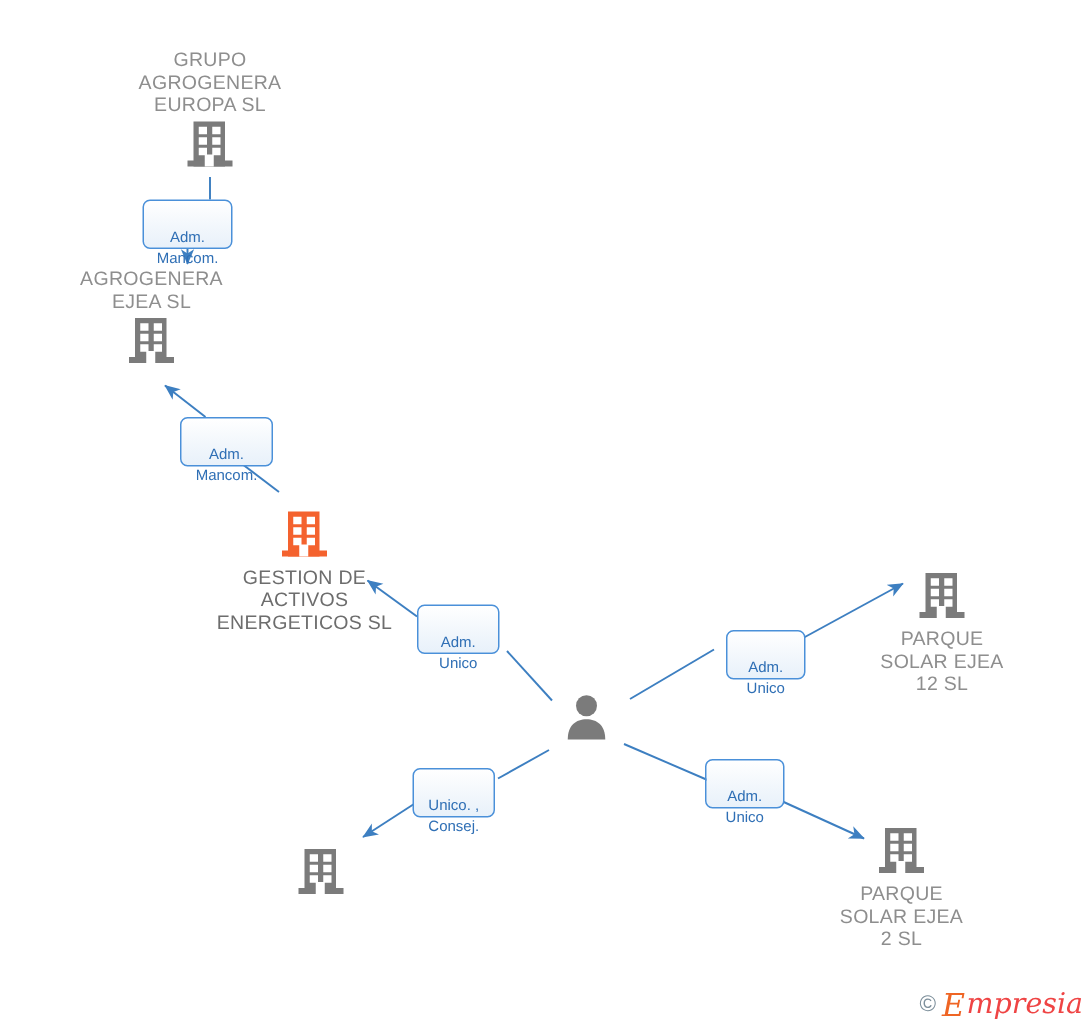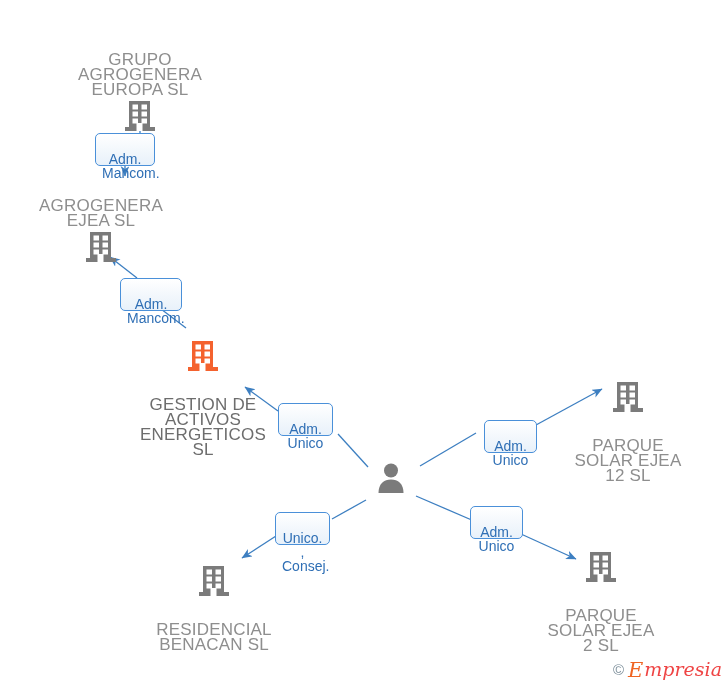--- a/index.html
+++ b/index.html
@@ -25,43 +25,42 @@
     height: 685px;
     pointer-events: none;
   }
   
   .node {
     position: absolute;
     width: 140px;
     text-align: center;
   }
   .node-label {
-    font-size: 17px;
+    font-size: 13px;
     line-height: 15px;
     color: #8e8e8e;
     letter-spacing: 0.2px;
     white-space: pre-line;
-    margin-top: 20px;
   }
   .node-label.bold {
     font-weight: normal;
     color: #6d6d6d;
   }
   .icon-wrap {
     display: block;
     line-height: 0;
   }
   
   .relbox {
     position: absolute;
     border: 1px solid #4a90d9;
     border-radius: 5px;
     background: linear-gradient(to bottom, #ffffff 0%, #f2f7fc 55%, #e8f1fa 100%);
     color: #2f6fb5;
-    font-size: 14px;
+    font-size: 10px;
     line-height: 14px;
     text-align: center;
     padding: 4px 6px 4px 6px;
     box-sizing: border-box;
     white-space: pre-line;
     box-shadow: 0 0 0 0 rgba(0,0,0,0);
   }
   
   #watermark {
     position: absolute;
@@ -266,22 +265,20 @@
         <rect x="5" y="30" width="30" height="4" fill="#7b7b7b"></rect>
         <rect x="12.5" y="7.5" width="5.5" height="5" fill="#ffffff"></rect>
         <rect x="21.5" y="7.5" width="5.5" height="5" fill="#ffffff"></rect>
         <rect x="12.5" y="14.5" width="5.5" height="5" fill="#ffffff"></rect>
         <rect x="21.5" y="14.5" width="5.5" height="5" fill="#ffffff"></rect>
         <rect x="12.5" y="21.5" width="5.5" height="5" fill="#ffffff"></rect>
         <rect x="21.5" y="21.5" width="5.5" height="5" fill="#ffffff"></rect>
         <rect x="16.5" y="26" width="6" height="8" fill="#ffffff"></rect>
       </svg>
     </span>
-    <div class="node-label">RESIDENCIAL
-BENACAN SL</div>
   </div>
 
   <div id="watermark">
     <span class="copy">©</span>
     <span class="brand-e">E</span>
     <span class="brand-rest">mpresia</span>
   </div>
 
 </div>
 

